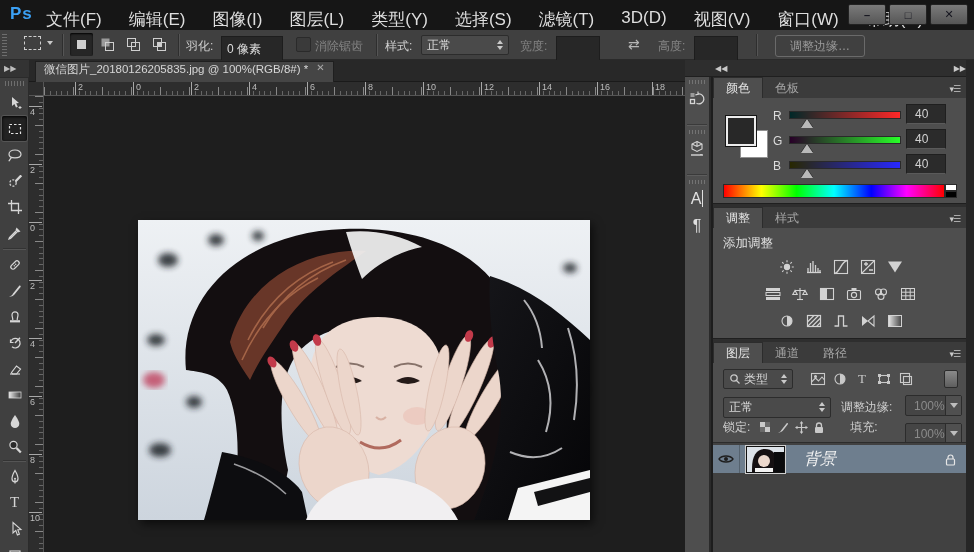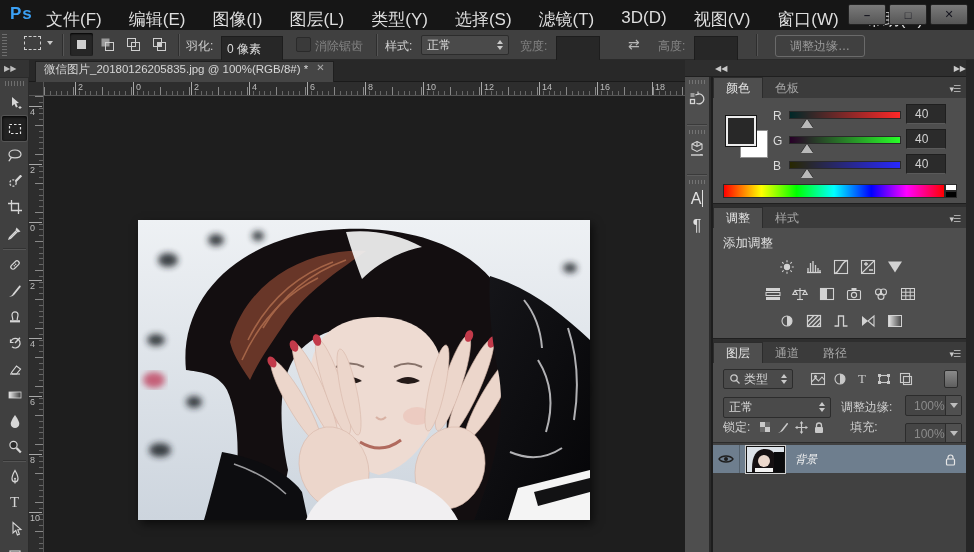--- a/index.html
+++ b/index.html
@@ -106,21 +106,21 @@
   .dis-txt{color:#8b8b8b;}
   .val-drop{position:absolute;width:57px;height:21px;background:#454545;border:1px solid #2c2c2c;border-radius:2px;
             display:flex;align-items:center;box-sizing:border-box;}
   .val-drop .arrow-part{margin-left:auto;height:100%;width:15px;border-left:1px solid #2c2c2c;
         display:flex;align-items:center;justify-content:center;background:#505050;}
   .tri-sm{width:0;height:0;border-left:4px solid transparent;border-right:4px solid transparent;border-top:5px solid #bdbdbd;}
   .layer-list{position:absolute;left:0;top:365px;width:253px;height:110px;background:#414141;border-top:1px solid #2c2c2c;box-sizing:border-box;}
   .layer-row{position:absolute;left:0;top:2px;width:253px;height:28px;background:#6e7e8e;display:flex;align-items:center;}
   .eye-box{width:26px;height:28px;display:flex;align-items:center;justify-content:center;border-right:1px solid #55626e;}
   .thumb{width:37px;height:25px;margin-left:6px;border:1px solid #111;outline:1px solid #cfcfcf;background:#dde3e9;}
-  .layer-name{margin-left:10px;font-style:italic;font-size:11px;color:#f2f2f2;}
+  .layer-name{margin-left:19px;font-style:italic;font-size:16px;color:#f2f2f2;}
   .layer-lock{margin-left:auto;margin-right:10px;}
   svg{overflow:visible;}
 </style>
 </head>
 <body>
 
 <div id="app">
 
   <div class="abs titlebar">
     <div class="abs ps-logo">Ps</div>

